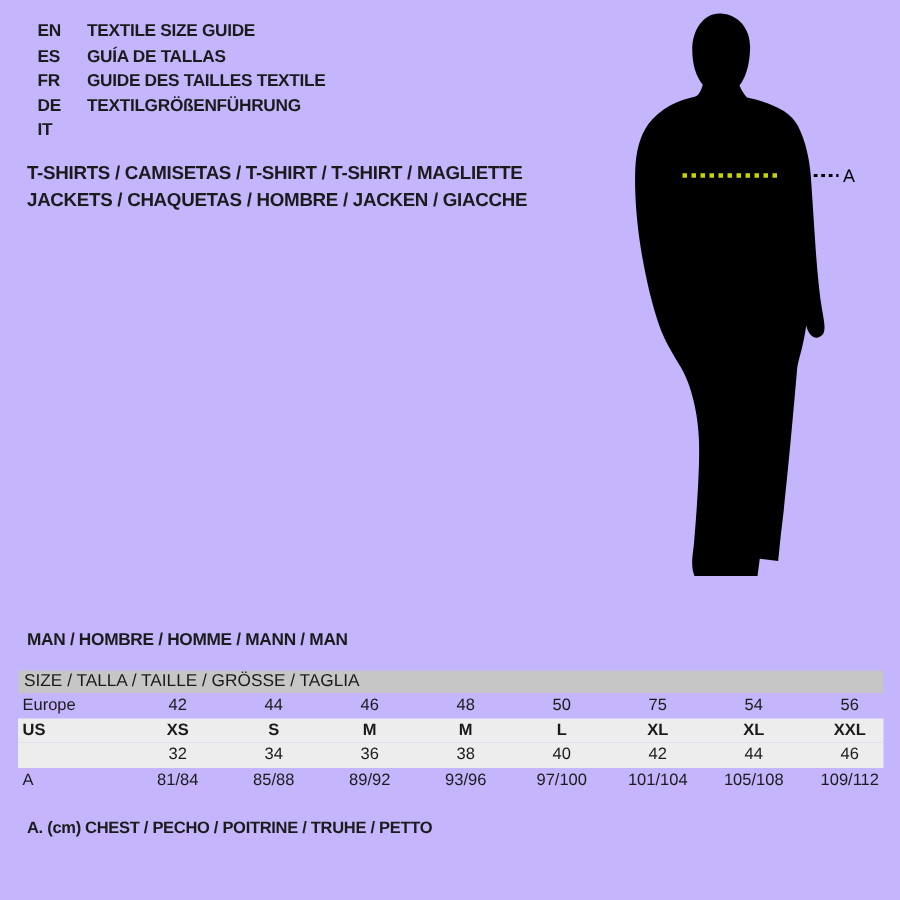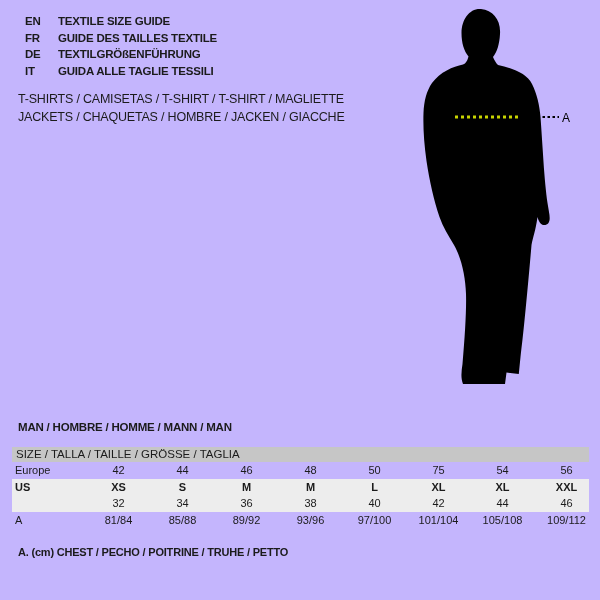--- a/index.html
+++ b/index.html
@@ -5,21 +5,21 @@
   html,body{margin:0;padding:0;background:#fff;}
   .canvas{position:relative;width:600px;height:600px;background:#c4b5fd;overflow:hidden;
           font-family:"Liberation Sans","DejaVu Sans",sans-serif;color:#1b1b1b;}
 
   
   .lang-block{position:absolute;left:25px;top:13px;}
   .lang-row{display:flex;line-height:16.5px;font-size:11.5px;font-weight:700;letter-spacing:-0.2px;}
   .lang-code{width:33px;flex:0 0 33px;}
 
   
-  .products{position:absolute;left:18px;top:91px;font-size:12.5px;font-weight:400;
+  .products{position:absolute;left:18px;top:107px;font-size:12.5px;font-weight:700;
             line-height:17.5px;letter-spacing:-0.2px;}
 
   
   .figure{position:absolute;left:410px;top:5px;width:165px;height:385px;}
 
   
   .section-title{position:absolute;left:18px;top:421px;font-size:11.5px;font-weight:700;letter-spacing:-0.2px;}
 
   
   .size-table{position:absolute;left:12px;top:447px;width:577px;font-size:11px;}
@@ -35,30 +35,33 @@
 <body>
 
 <div class="canvas">
 
   <div class="lang-block">
     <div class="lang-row">
       <span class="lang-code">EN</span>
       <span class="lang-label">TEXTILE SIZE GUIDE</span>
     </div>
     <div class="lang-row">
+      <span class="lang-code">ES</span>
+      <span class="lang-label">GUÍA DE TALLAS</span>
+    </div>
+    <div class="lang-row">
       <span class="lang-code">FR</span>
       <span class="lang-label">GUIDE DES TAILLES TEXTILE</span>
     </div>
     <div class="lang-row">
       <span class="lang-code">DE</span>
       <span class="lang-label">TEXTILGRÖßENFÜHRUNG</span>
     </div>
     <div class="lang-row">
       <span class="lang-code">IT</span>
-      <span class="lang-label">GUIDA ALLE TAGLIE TESSILI</span>
     </div>
   </div>
 
   <div class="products">
     <div>T-SHIRTS / CAMISETAS / T-SHIRT / T-SHIRT / MAGLIETTE</div>
     <div>JACKETS / CHAQUETAS / HOMBRE / JACKEN / GIACCHE</div>
   </div>
 
   <div class="figure">
     <svg width="165" height="385" viewBox="0 0 165 385" xmlns="http://www.w3.org/2000/svg">

